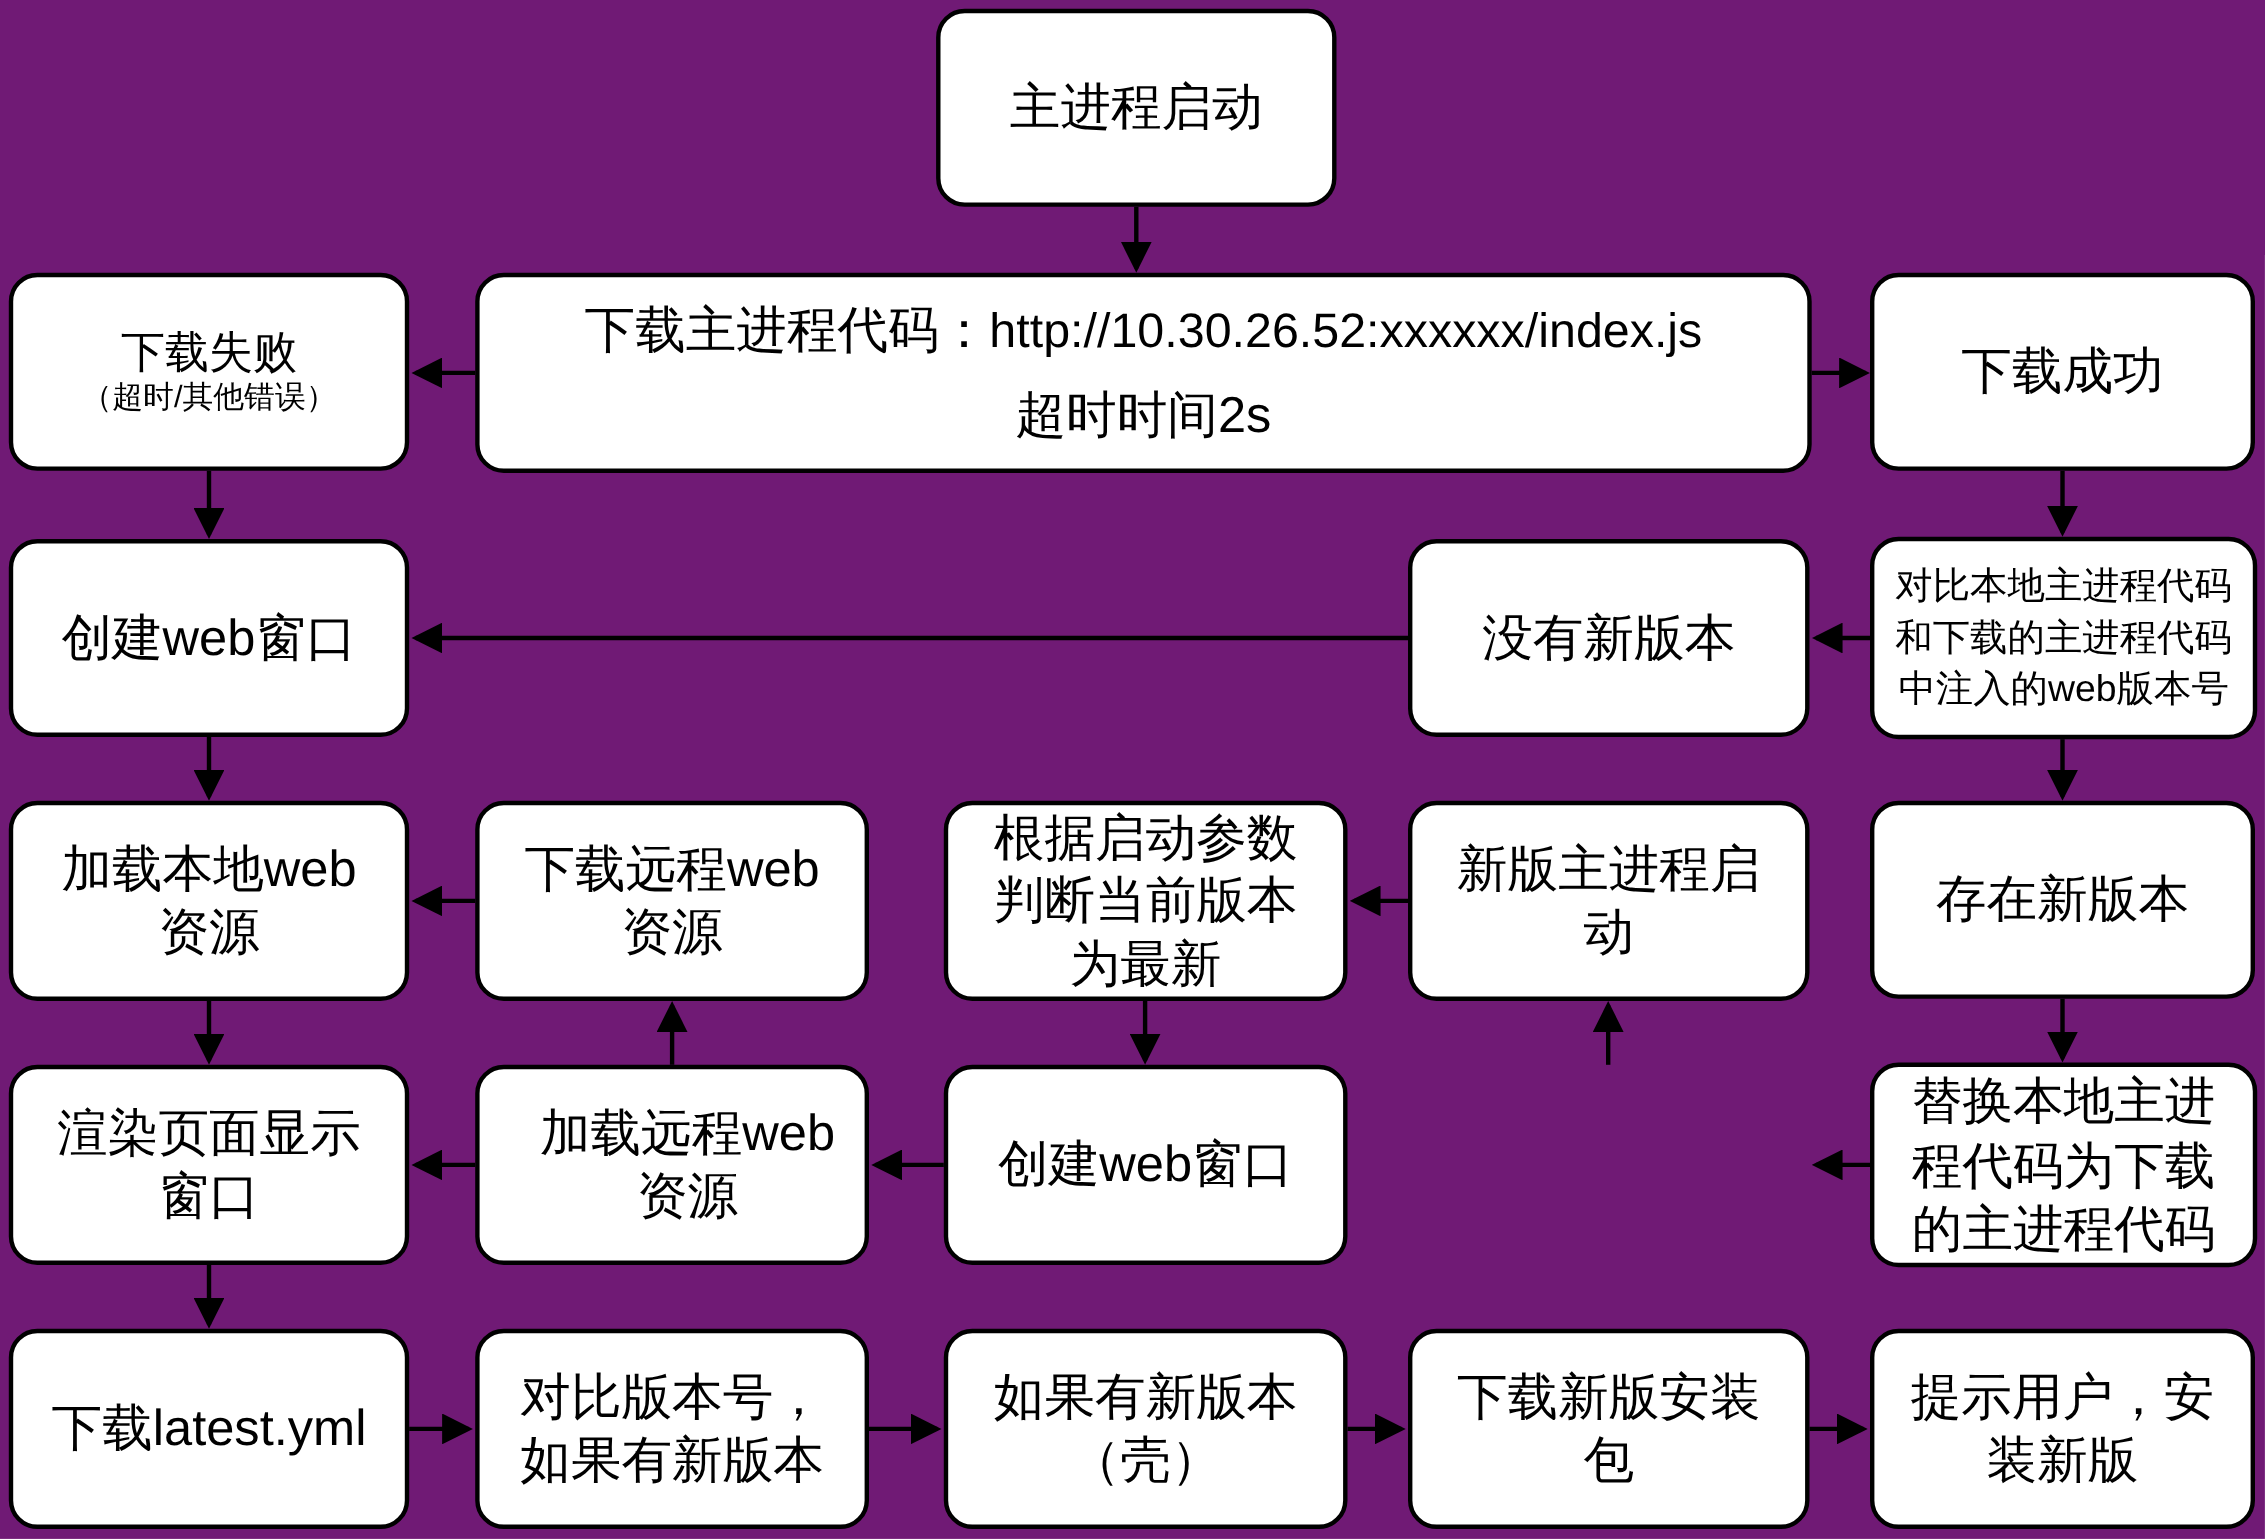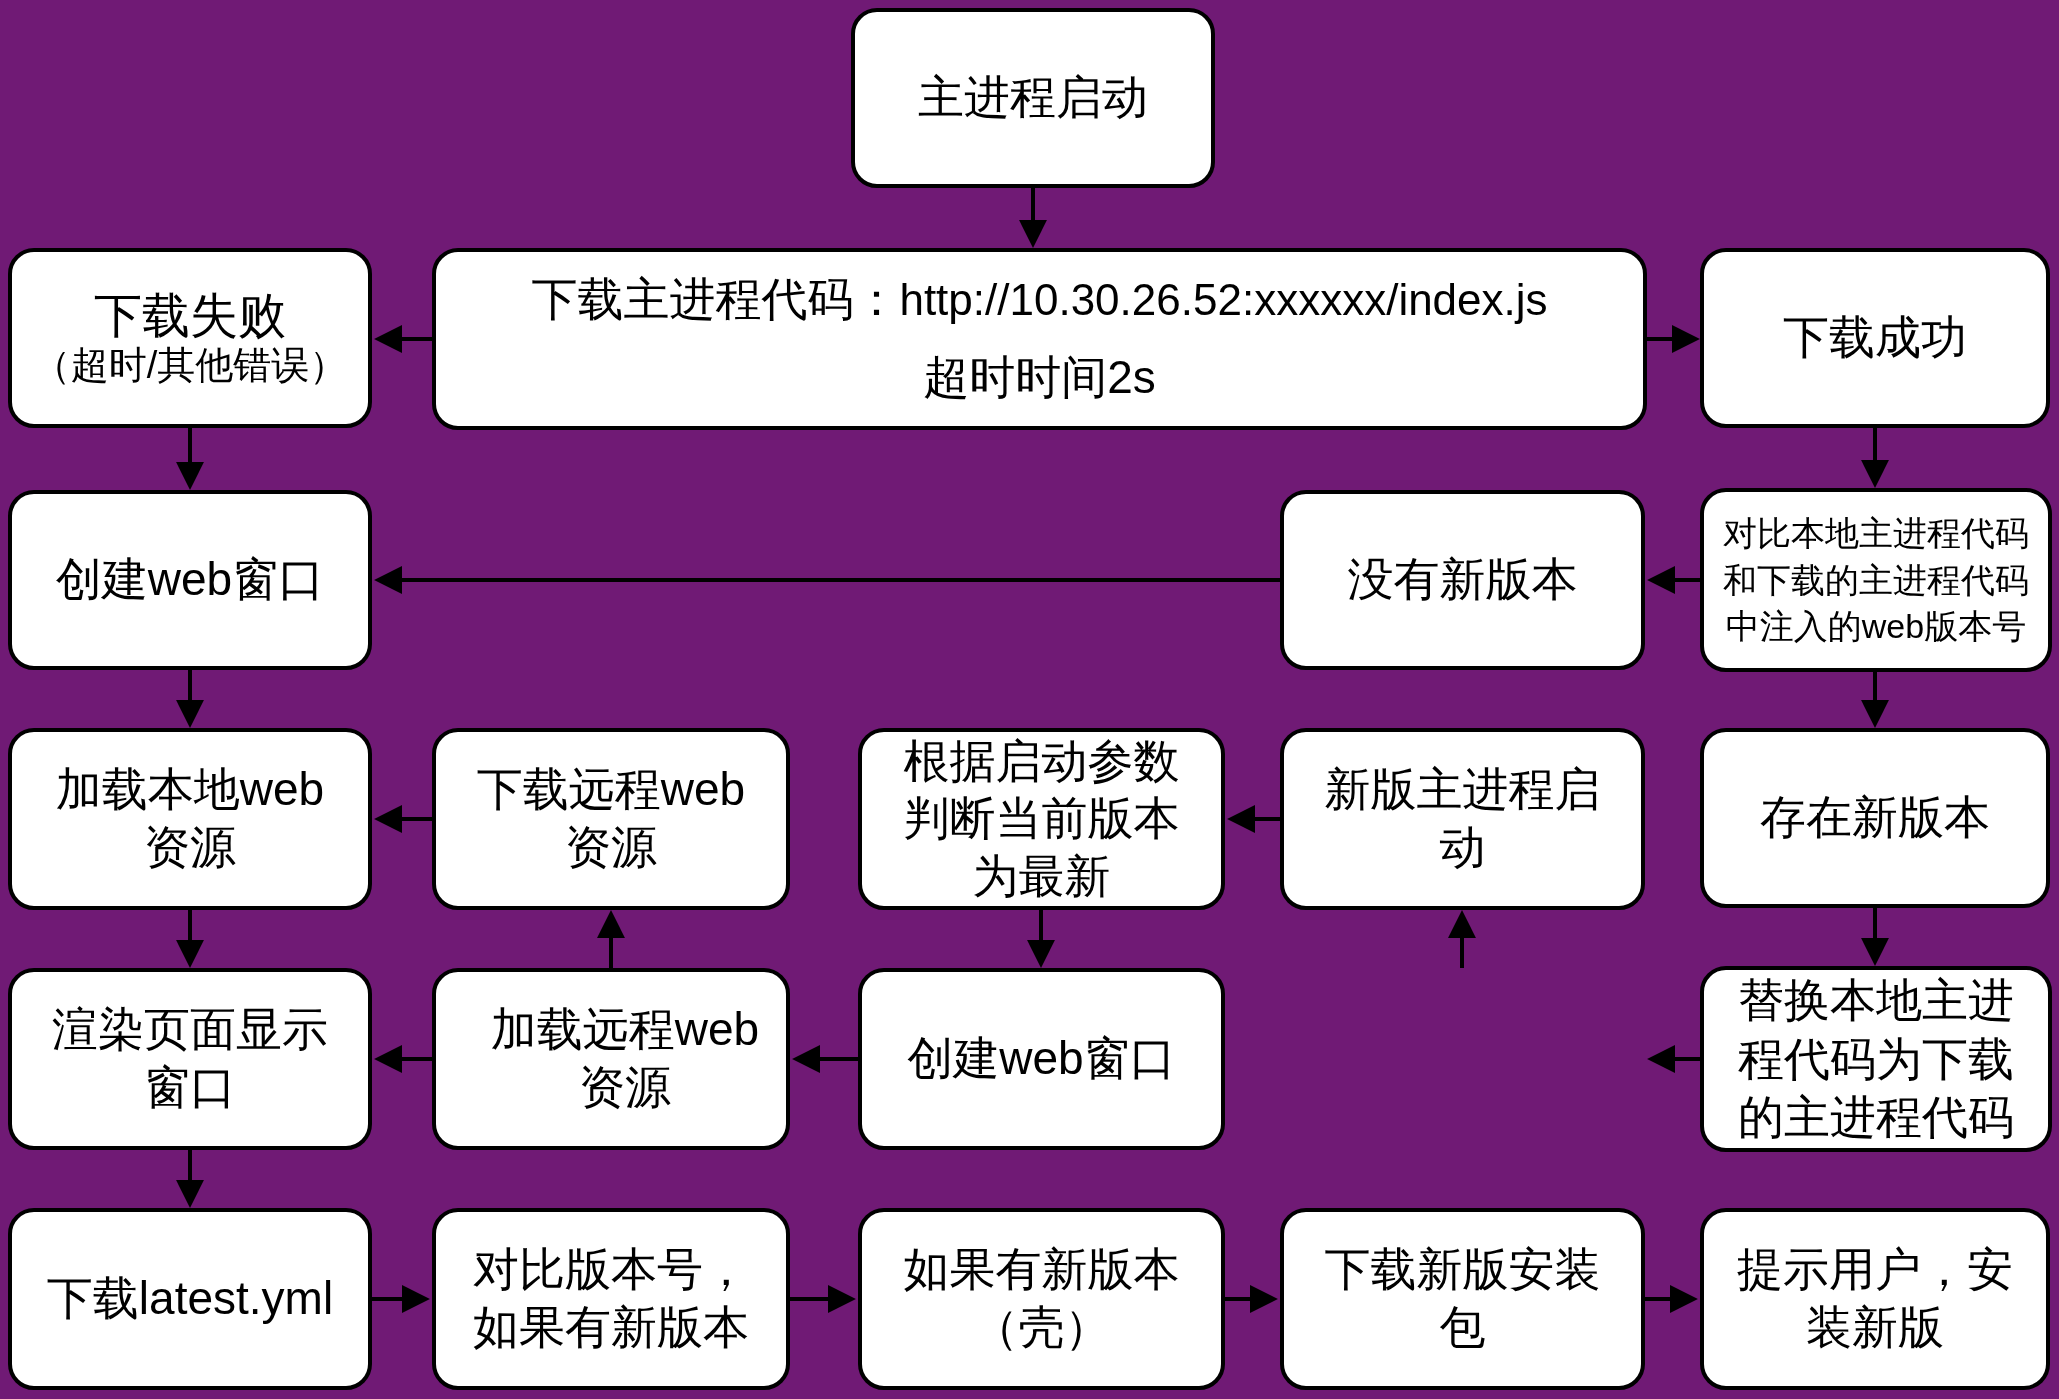--- a/index.html
+++ b/index.html
@@ -26,22 +26,22 @@
     border-radius: 26px;
     display: flex;
     align-items: center;
     justify-content: center;
     text-align: center;
     font-size: 46px;
     line-height: 1.26;
     z-index: 2;
   }
   .lbl { white-space: pre-line; display: block; }
-  .node-fail-main { font-size: 48px; line-height: 1.15; display: block; }
-  .node-fail-sub  { font-size: 38px; line-height: 1.2; display: block; }
+  .node-fail-main { font-size: 40px; line-height: 1.15; display: block; }
+  .node-fail-sub  { font-size: 28px; line-height: 1.2; display: block; }
   .compare-small  { font-size: 34px; line-height: 1.38; }
   .url-text { font-size: 44px; }
   .dl-line { display: block; }
   .dl-line2 { display: block; margin-top: 20px; }
 </style>
 </head>
 <body>
 
 <div id="canvas">
 

